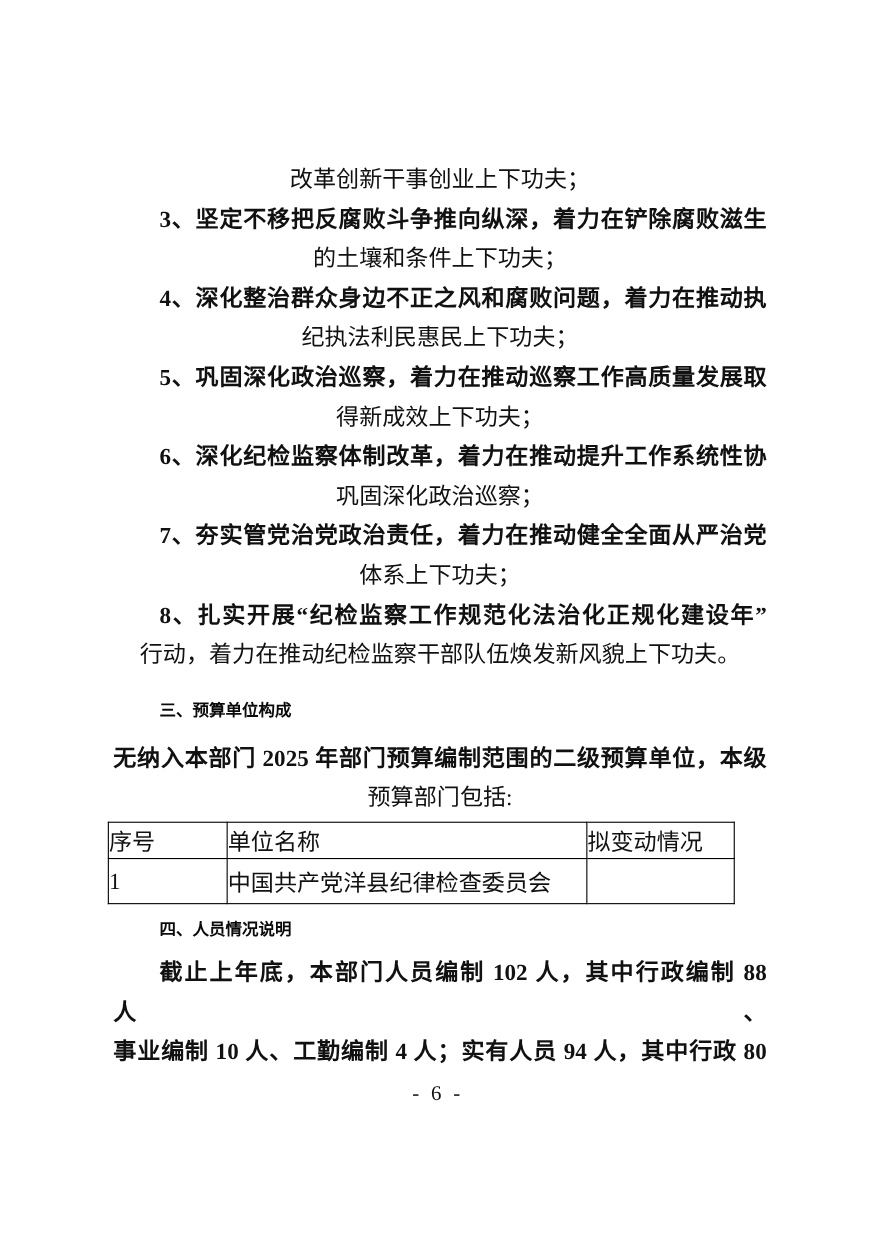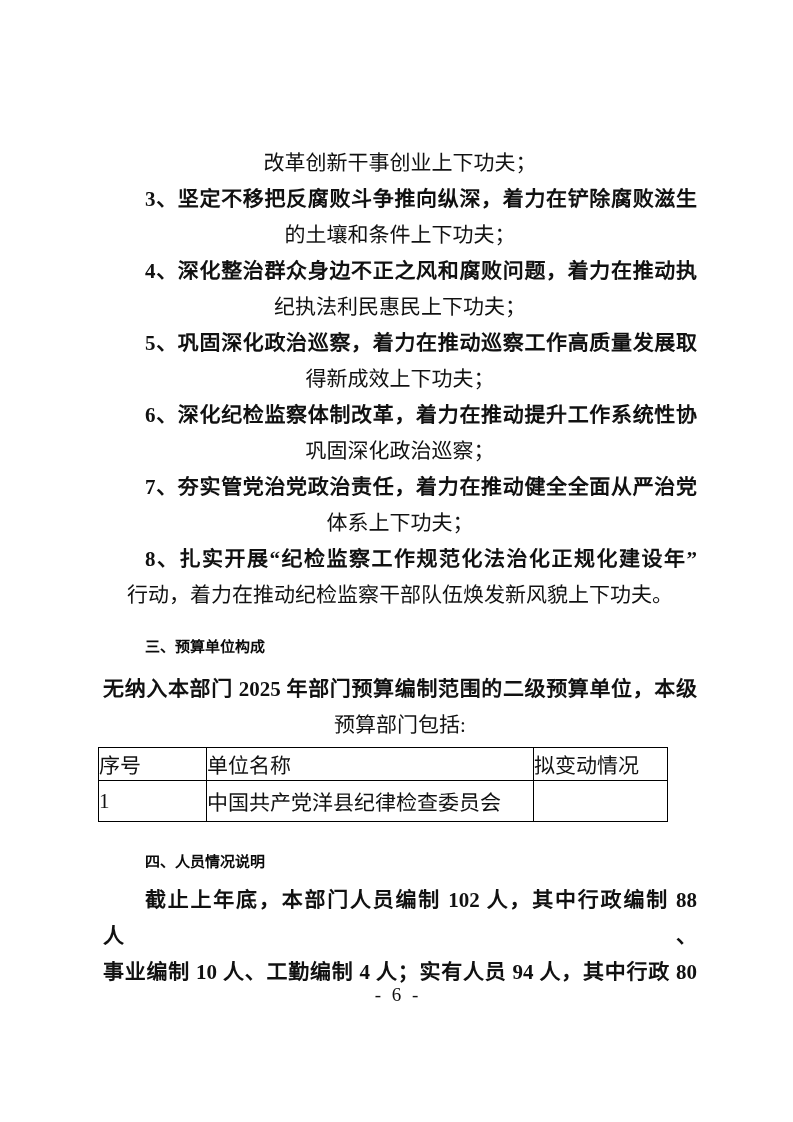--- a/index.html
+++ b/index.html
@@ -36,21 +36,21 @@
 
   .heading {
     font-family: "Liberation Sans", "DejaVu Sans", sans-serif;
     font-weight: bold;
     font-size: 15px;
     line-height: 40px;
     text-indent: 42px;
     color: #0a0a0a;
   }
   .heading.h-budget { margin-top: 14px; margin-bottom: 4px; }
-  .heading.h-personnel { margin-top: 20px; margin-bottom: 0; }
+  .heading.h-personnel { margin-top: 4px; margin-bottom: 0; }
 
   table.unit-table {
     border-collapse: collapse;
     table-layout: fixed;
     margin-left: -5px;
     margin-top: 4px;
     width: 569px;
   }
   table.unit-table th,
   table.unit-table td {

